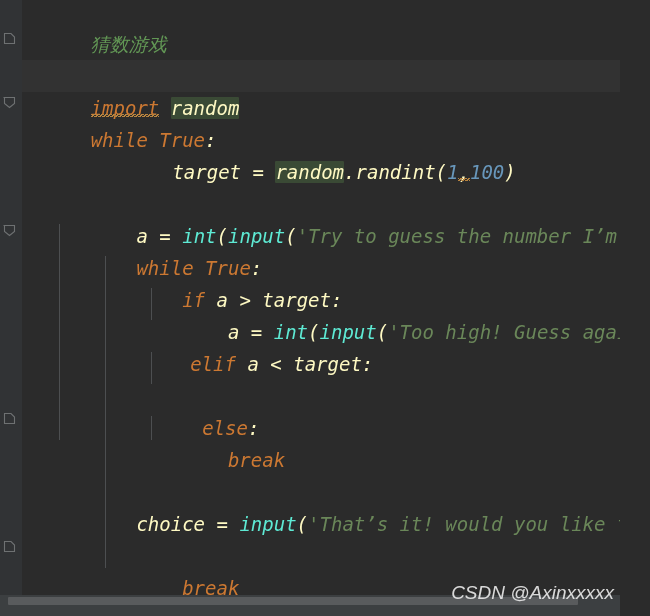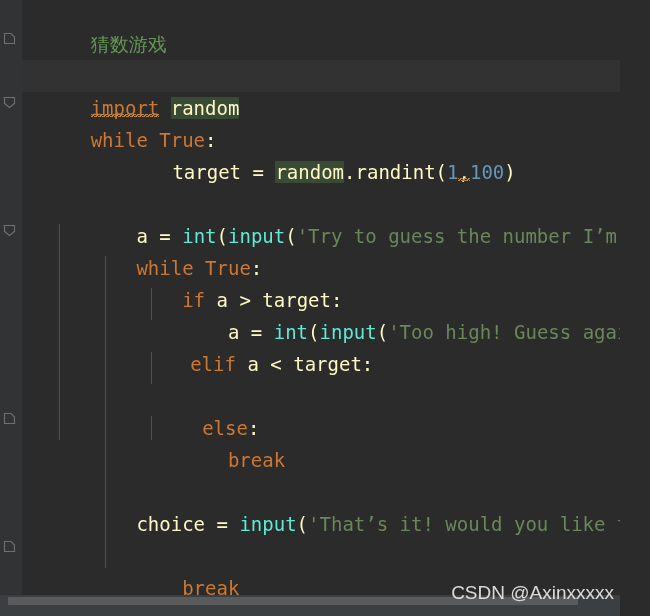--- a/index.html
+++ b/index.html
@@ -13,20 +13,21 @@
     overflow: hidden;
     font-family: "DejaVu Sans Mono", "Liberation Mono", monospace;
   }
 
   #editor {
     position: relative;
     width: 620px;
     height: 616px;
     background: #2b2b2b;
     overflow: hidden;
+    font-style: italic;
   }
 
   
   #gutter {
     position: absolute;
     left: 0;
     top: 0;
     width: 22px;
     height: 600px;
     background: #313335;

